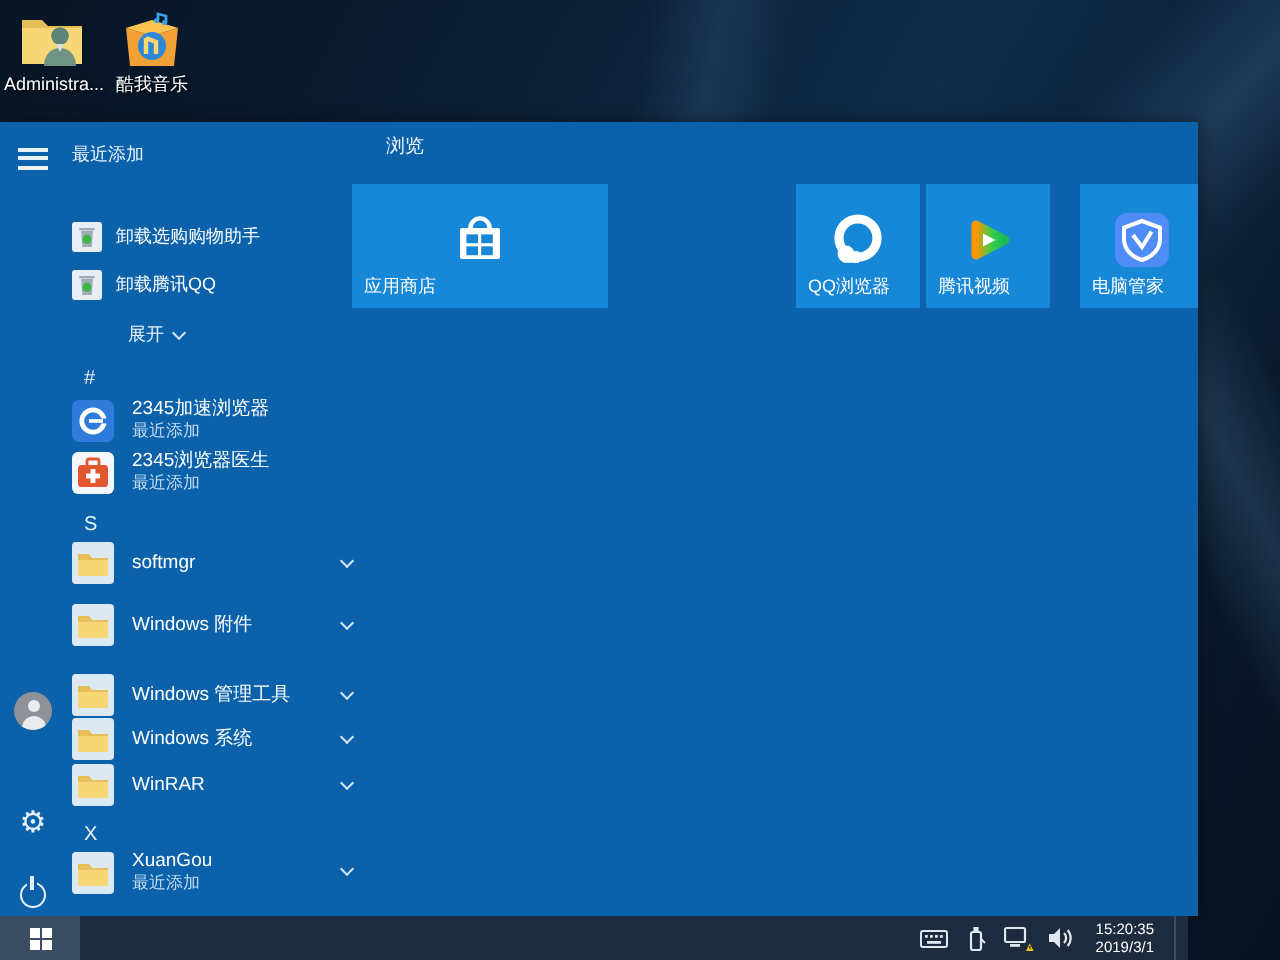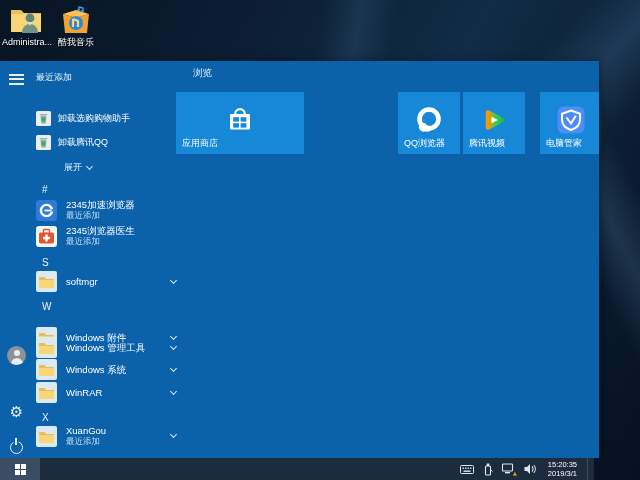--- a/index.html
+++ b/index.html
@@ -205,21 +205,21 @@
         <path d="M3 9 h15 v8 h-15 z" fill="#f7d678"></path>
       </svg>
       <span class="app-texts">
           <span class="app-title">softmgr</span>
         </span>
       <span class="chev"></span>
     </div>
 
     <div class="letter-header" style="top:240px;">W</div>
 
-    <div class="app-row" style="top:266px;">
+    <div class="app-row" style="top:241px;">
       <svg class="aic" viewBox="0 0 21 21">
         <rect x="0" y="0" width="21" height="21" rx="2" fill="#dce8f2"></rect>
         <path d="M3 6 h5.5 l1.5 2 h8 v9 h-15 z" fill="#e8bf56"></path>
         <path d="M3 9 h15 v8 h-15 z" fill="#f7d678"></path>
       </svg>
       <span class="app-texts">
           <span class="app-title">Windows 附件</span>
         </span>
       <span class="chev"></span>
     </div>

